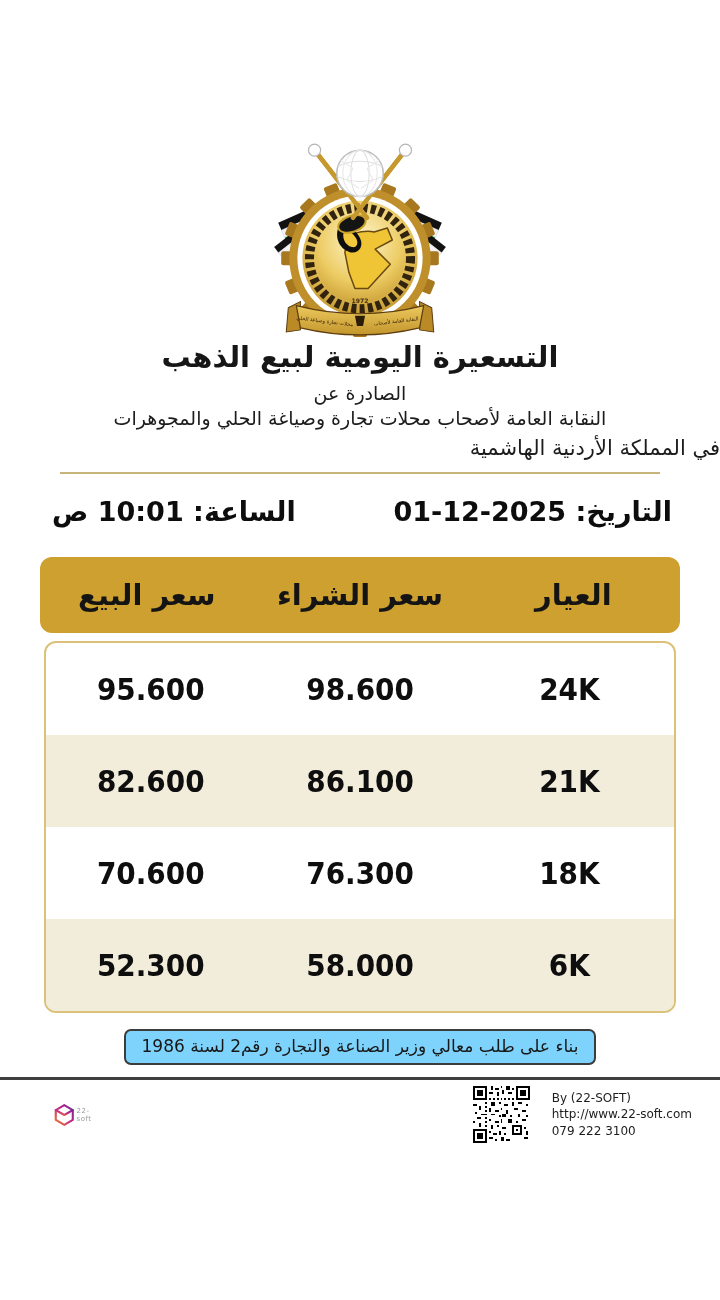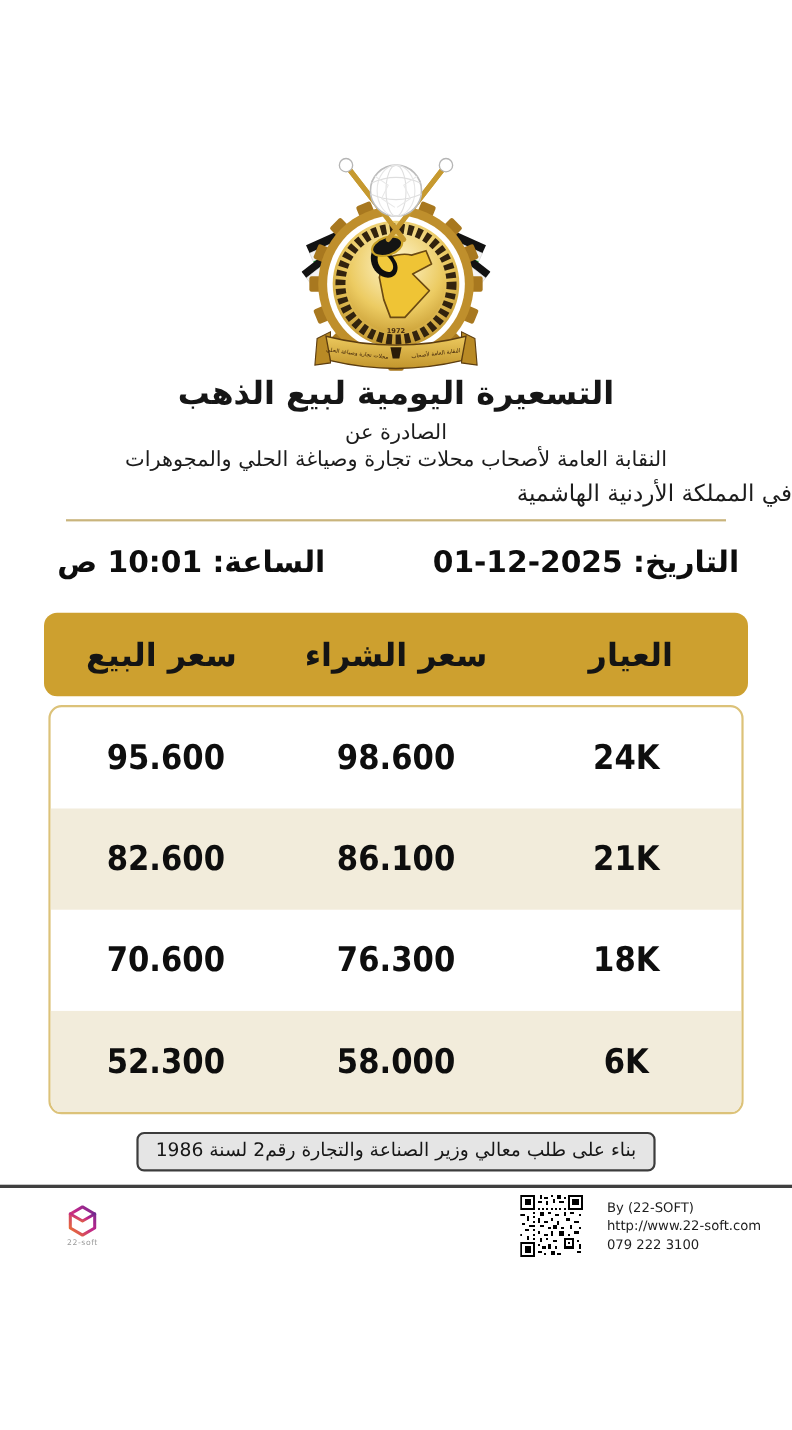--- a/index.html
+++ b/index.html
@@ -73,32 +73,32 @@
 
   
   .note-wrap { text-align: center; margin-top: 16px; }
   .note-box {
     display: inline-block;
     direction: rtl;
     border: 2px solid #3c3c3c;
     border-radius: 7px;
     padding: 5px 16px 7px 16px;
     font-size: 17px; color: #171717;
-    background: #e5e5e5;
+    background: #7dd3fc;
   }
 
   
   .footer-strip {
     margin-top: 12px;
     border-top: 3px solid #3f3f3f;
     height: 72px;
     display: flex; align-items: center; justify-content: space-between;
     padding: 0 28px 0 52px;
   }
-  .brand { display: flex; flex-direction: column; align-items: center; width: 46px; }
+  .brand { display: flex; flex-direction: row; align-items: center; width: 46px; }
   .brand .caption { font-size: 7px; color: #9a9a9a; margin-top: 1px; letter-spacing: .5px; }
   .qr-group { display: flex; align-items: center; gap: 22px; }
   .qr-text { font-size: 12px; color: #1d1d1d; line-height: 1.35; text-align: left; direction: ltr; }
 </style>
 </head>
 <body>
 
 <div class="sheet">
 
   <div class="emblem-wrap">

